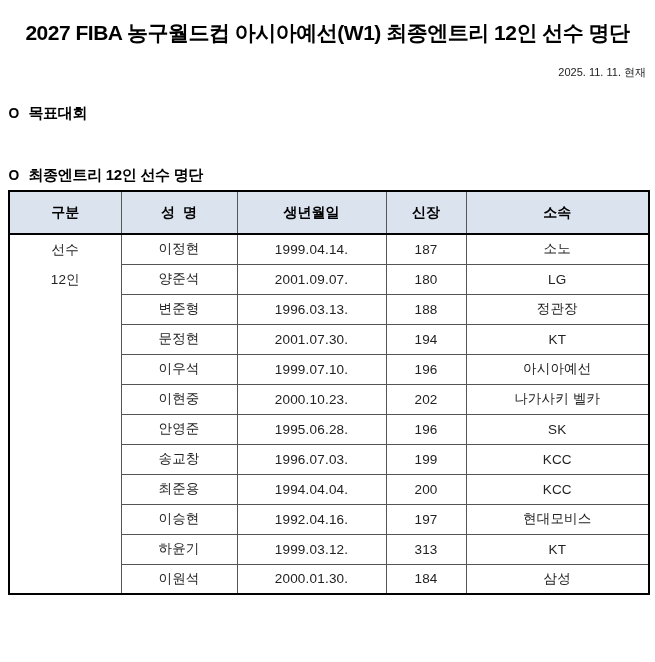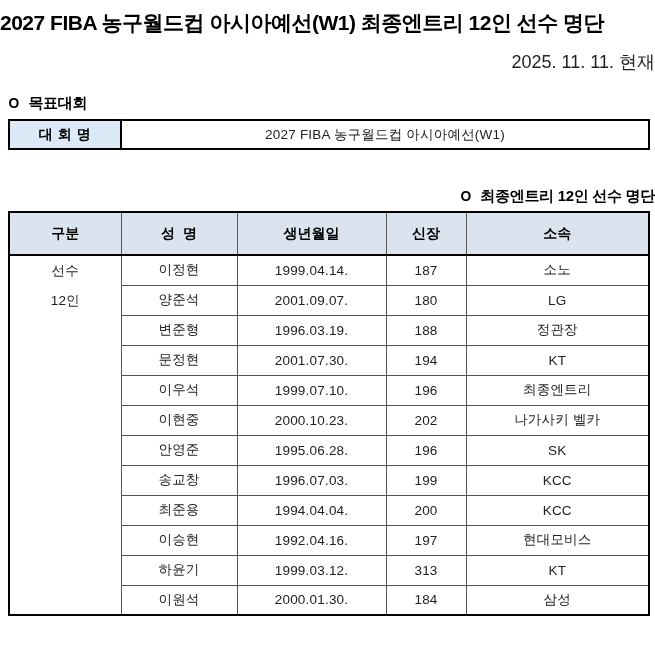--- a/index.html
+++ b/index.html
@@ -7,45 +7,46 @@
   .page {
     position: relative;
     width: 655px;
     height: 662px;
     background: #ffffff;
     font-family: "Liberation Sans", sans-serif;
     color: var(--text, #1a1a1a);
     overflow: hidden;
   }
   .doc-title {
-    padding-top: 10px;
+    padding-top: 20px;
+    text-align: center;
     font-size: 21px;
     line-height: 26px;
     font-weight: 800;
     letter-spacing: -0.5px;
     color: #000000;
     white-space: nowrap;
   }
   .date-note {
     margin-top: 19px;
-    padding-right: 0;
+    padding-right: 9px;
     text-align: right;
-    font-size: 18px;
+    font-size: 11px;
     line-height: 14px;
     color: #222222;
   }
   .sec-heading {
-    margin: 25px 0 0 8px;
+    margin: 25px 16px 0 8px;
     font-size: 15px;
     line-height: 18px;
     font-weight: 800;
     color: #000000;
     letter-spacing: -0.3px;
   }
-  .sec-heading.second { margin-top: 37px; text-align: right; }
+  .sec-heading.second { margin-top: 37px; }
   .sec-heading .bullet {
     display: inline-block;
     margin-right: 9px;
     font-weight: 800;
     transform: scaleX(0.92);
   }
   table {
     border-collapse: collapse;
     table-layout: fixed;
     margin-left: 8px;
@@ -115,24 +116,20 @@
   <div class="sec-heading">
     <span class="bullet">O</span><span>목표대회</span>
   </div>
 
   <table id="target-table">
     <colgroup>
       <col style="width:112px">
       <col style="width:528px">
     </colgroup>
     <tbody>
-        <tr>
-          <th class="t1-label">대 회 명</th>
-          <td class="t1-value">2027 FIBA 농구월드컵 아시아예선(W1)</td>
-        </tr>
       </tbody>
   </table>
 
   <div class="sec-heading second">
     <span class="bullet">O</span><span>최종엔트리 12인 선수 명단</span>
   </div>
 
   <table id="roster-table">
     <colgroup>
       <col style="width:112px">
@@ -162,35 +159,35 @@
           <td>소노</td>
         </tr>
         <tr>
           <td>양준석</td>
           <td>2001.09.07.</td>
           <td>180</td>
           <td>LG</td>
         </tr>
         <tr>
           <td>변준형</td>
-          <td>1996.03.19.</td>
+          <td>1996.03.13.</td>
           <td>188</td>
           <td>정관장</td>
         </tr>
         <tr>
           <td>문정현</td>
           <td>2001.07.30.</td>
           <td>194</td>
           <td>KT</td>
         </tr>
         <tr>
           <td>이우석</td>
           <td>1999.07.10.</td>
           <td>196</td>
-          <td>최종엔트리</td>
+          <td>아시아예선</td>
         </tr>
         <tr>
           <td>이현중</td>
           <td>2000.10.23.</td>
           <td>202</td>
           <td>나가사키 벨카</td>
         </tr>
         <tr>
           <td>안영준</td>
           <td>1995.06.28.</td>

